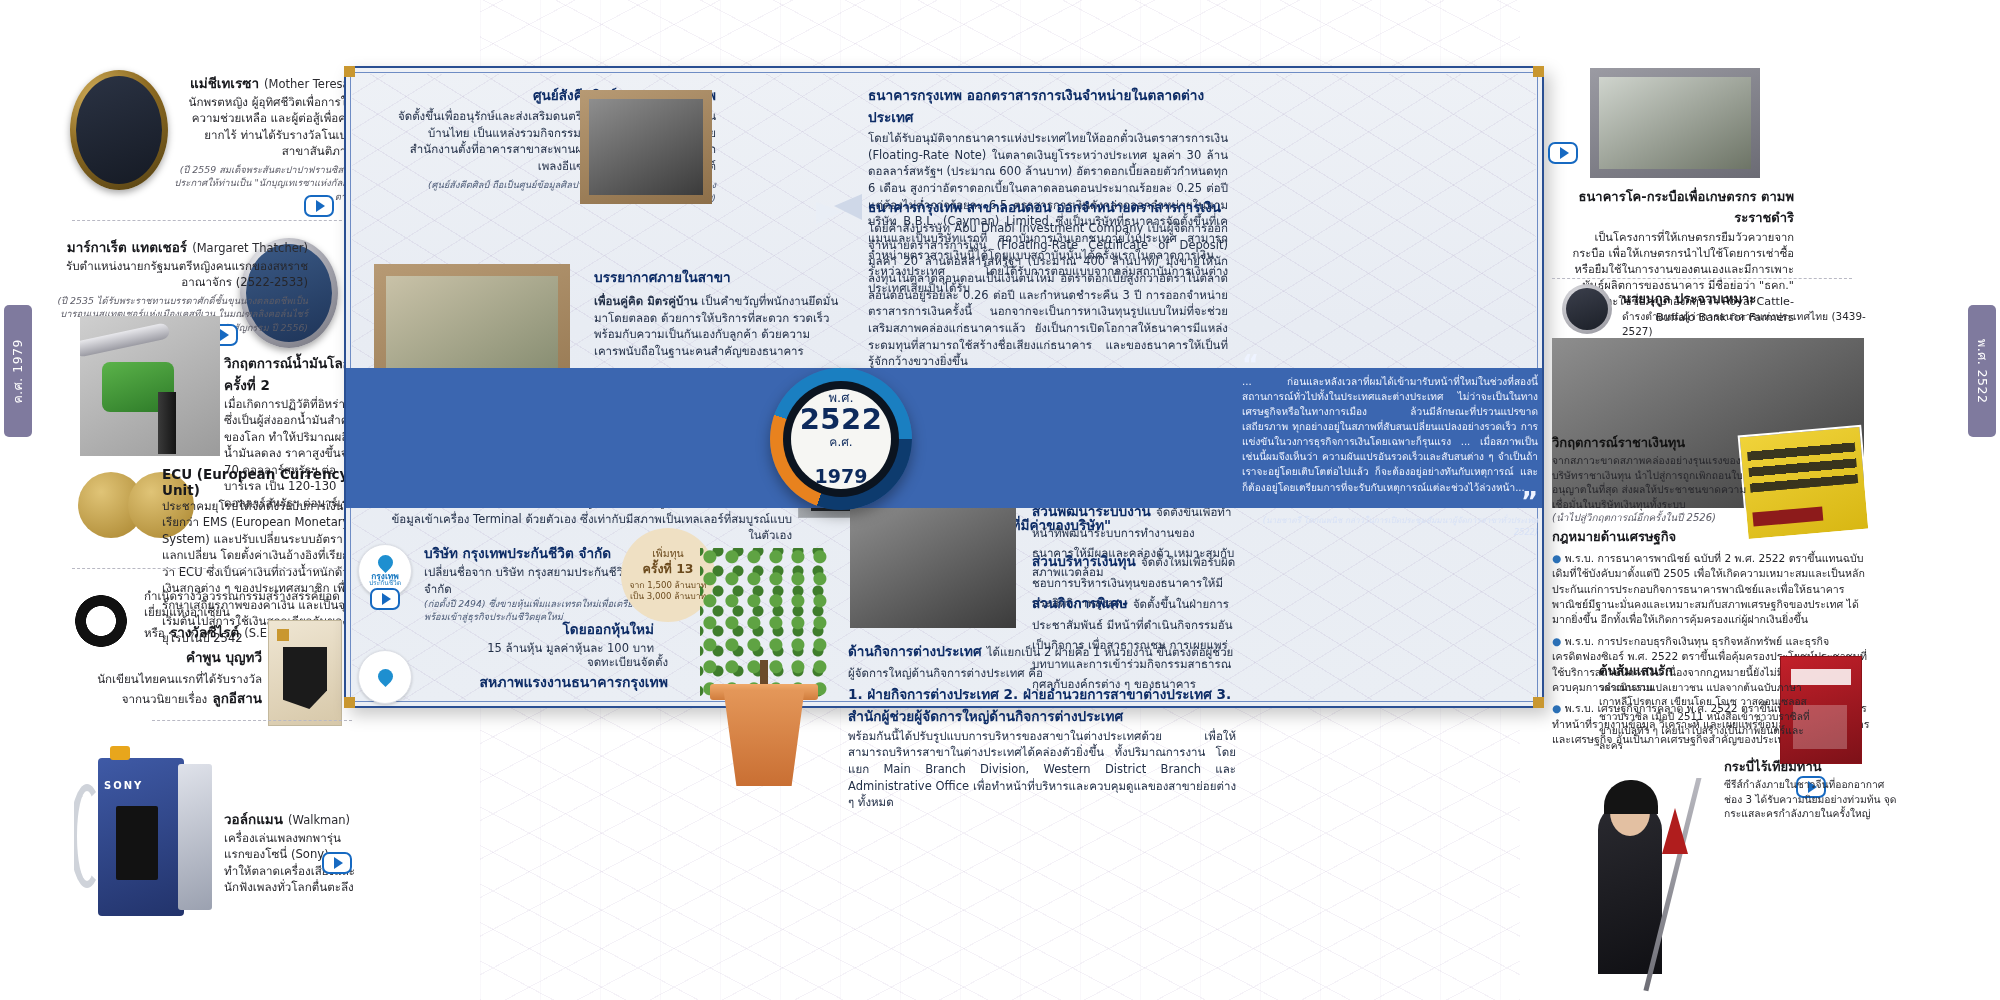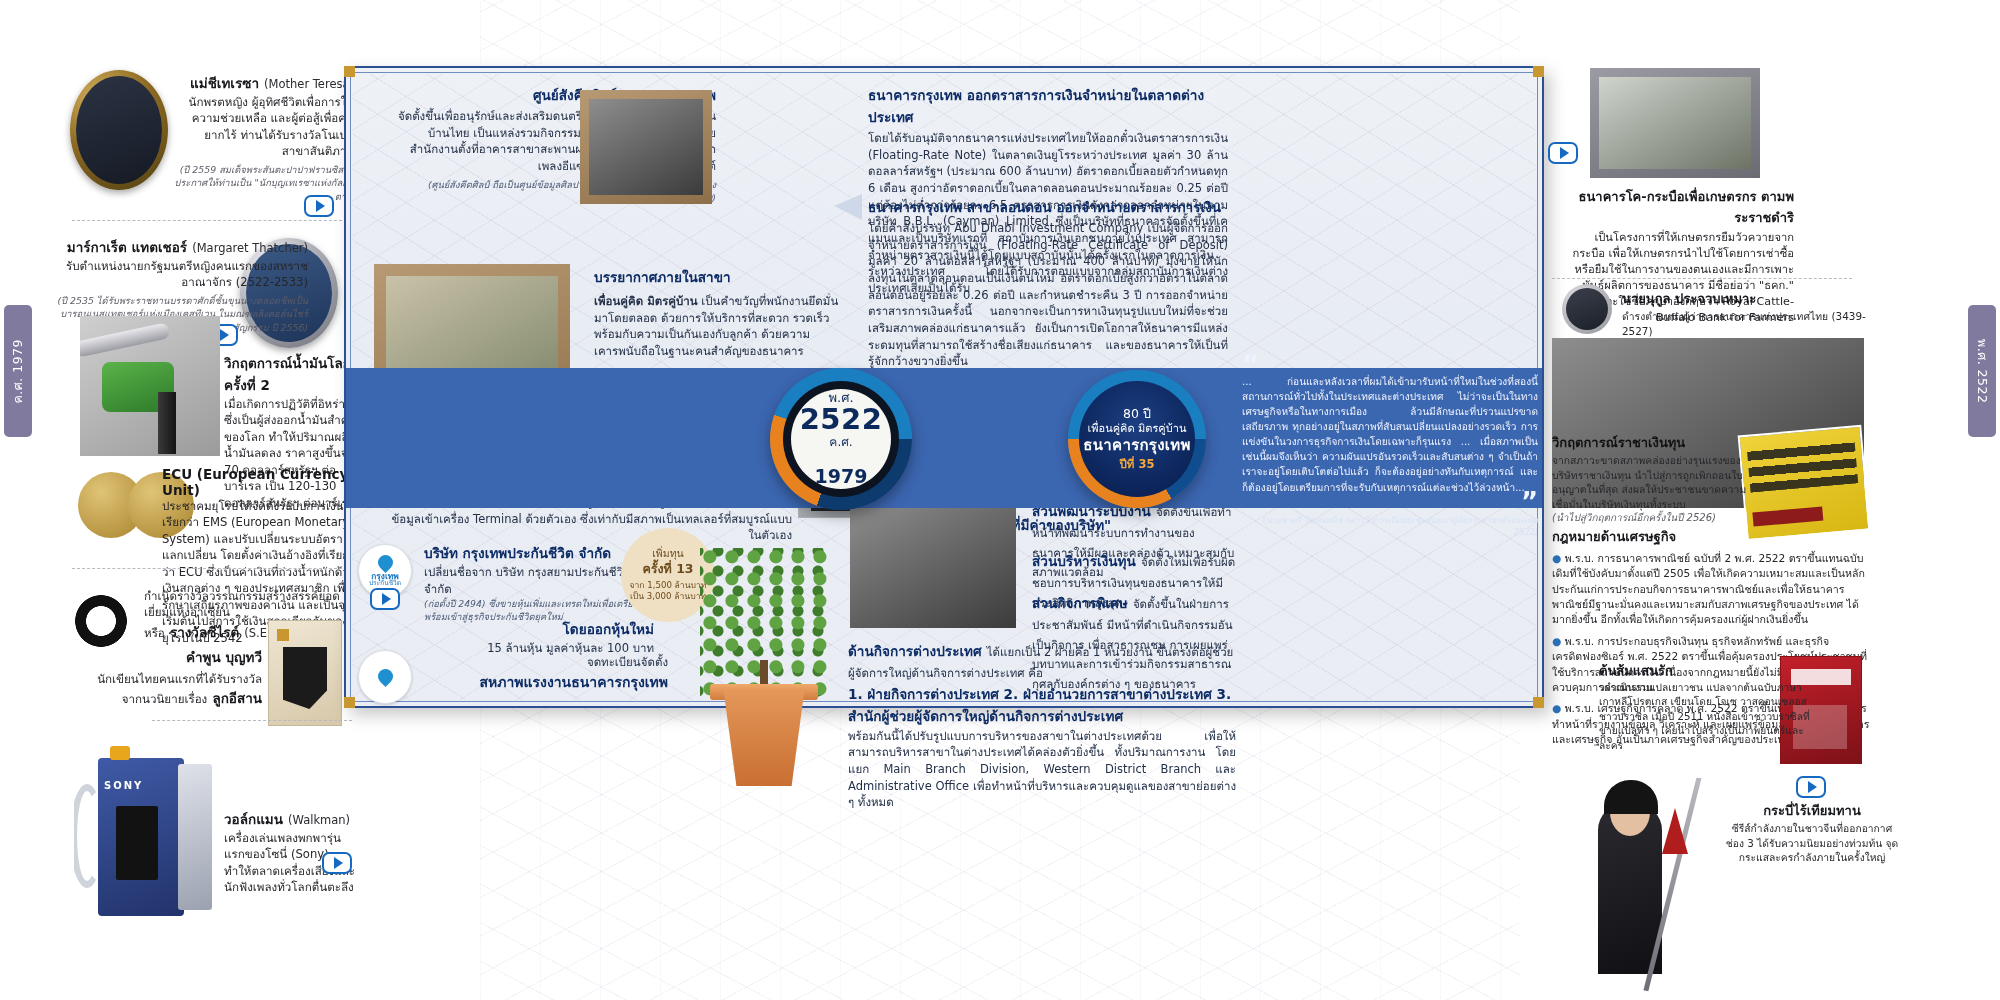--- a/index.html
+++ b/index.html
@@ -430,28 +430,20 @@
     <div class="ring2">
       <div class="core">
         <div class="be-label">พ.ศ.</div>
         <div class="be-year">2522</div>
         <div class="ad-label">ค.ศ.</div>
         <div class="ad-year">1979</div>
       </div>
     </div>
   </div>
 
-  <div class="badge badge-80">
-    <div class="core">
-      <div class="l1">80 ปี</div>
-      <div class="l2">เพื่อนคู่คิด มิตรคู่บ้าน</div>
-      <div class="l3">ธนาคารกรุงเทพ</div>
-      <div class="l4">ปีที่ 35</div>
-    </div>
-  </div>
 
   <div class="quote">
     <div class="qmark">“</div>
     <div class="qtext">... ก่อนและหลังเวลาที่ผมได้เข้ามารับหน้าที่ใหม่ในช่วงที่สองนี้ สถานการณ์ทั่วไปทั้งในประเทศและต่างประเทศ ไม่ว่าจะเป็นในทางเศรษฐกิจหรือในทางการเมือง ล้วนมีลักษณะที่ปรวนแปรขาดเสถียรภาพ ทุกอย่างอยู่ในสภาพที่สับสนเปลี่ยนแปลงอย่างรวดเร็ว การแข่งขันในวงการธุรกิจการเงินโดยเฉพาะก็รุนแรง ... เมื่อสภาพเป็นเช่นนี้ผมจึงเห็นว่า ความผันแปรอันรวดเร็วและสับสนต่าง ๆ จำเป็นถ้าเราจะอยู่โดยเติบโตต่อไปแล้ว ก็จะต้องอยู่อย่างทันกับเหตุการณ์ และก็ต้องอยู่โดยเตรียมการที่จะรับกับเหตุการณ์แต่ละช่วงไว้ล่วงหน้า...</div>
     <div class="qmark" style="text-align:right;">”</div>
     <div class="qsrc">(นายชาตรี โสภณพนิช กล่าวในการเปิดประชุมสัมมนาผู้จัดการสาขาทั่วประเทศ 2522)</div>
   </div>
 
   <div class="raise-circle">
     <div class="r1">เพิ่มทุน</div>
@@ -527,19 +519,19 @@
       <i></i>
     </div>
 
     <div class="photo" style="left:0px;top:718px;width:170px;height:220px;background:transparent;">
       <div style="position:absolute;left:46px;top:26px;width:64px;height:170px;background:linear-gradient(160deg,#2a2a30,#101014);border-radius:26px 26px 0 0;"></div>
       <div style="position:absolute;left:58px;top:10px;width:40px;height:48px;border-radius:50%;background:#e3c0a2;"></div>
       <div style="position:absolute;left:52px;top:2px;width:54px;height:34px;border-radius:26px 26px 0 0;background:#141414;"></div>
       <div style="position:absolute;left:118px;top:-4px;width:5px;height:220px;background:linear-gradient(180deg,#b9b9c0,#6e6e76);transform:rotate(14deg);"></div>
       <div style="position:absolute;left:110px;top:30px;width:26px;height:46px;background:#b01d1d;clip-path:polygon(50% 0,100% 100%,0 100%);"></div>
     </div>
-    <div style="position:absolute;left:172px;top:740px;width:176px;text-align:center;">
+    <div style="position:absolute;left:172px;top:696px;width:176px;">
       <div class="r-hdr">กระบี่ไร้เทียมทาน</div>
       <div class="r-body" style="font-size:10.3px;">ซีรีส์กำลังภายในชาวจีนที่ออกอากาศช่อง 3 ได้รับความนิยมอย่างท่วมท้น จุดกระแสละครกำลังภายในครั้งใหญ่</div>
     </div>
   </div>
 
 </div>
 
 </body></html>

